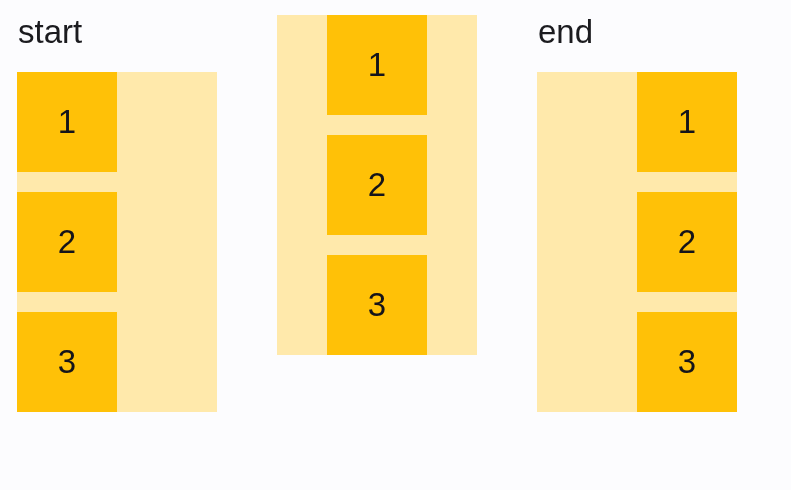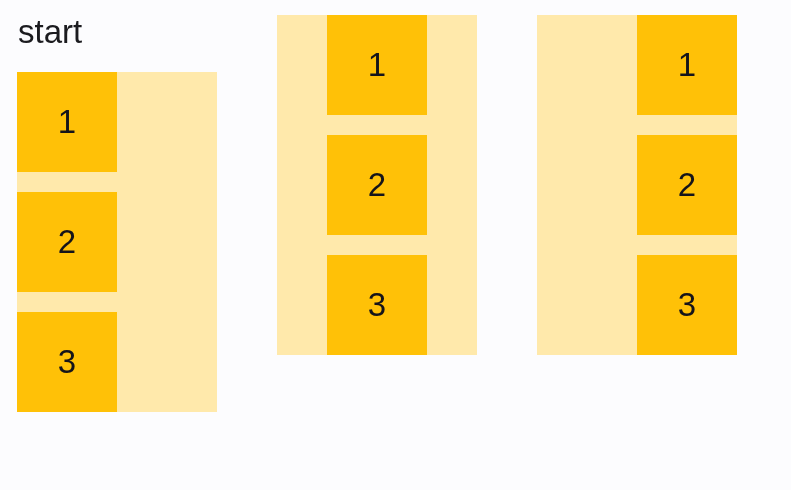--- a/index.html
+++ b/index.html
@@ -74,20 +74,21 @@
 
     <div class="group">
       <div class="container align-center">
         <div class="box">1</div>
         <div class="box">2</div>
         <div class="box">3</div>
       </div>
     </div>
 
     <div class="group">
+      <div class="group-label">end</div>
       <div class="container align-end">
         <div class="box">1</div>
         <div class="box">2</div>
         <div class="box">3</div>
       </div>
     </div>
 
   </div>
 </div>
 

